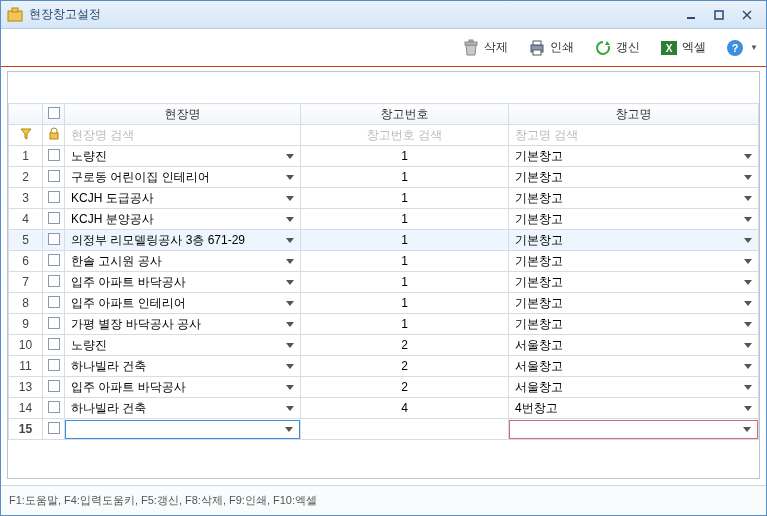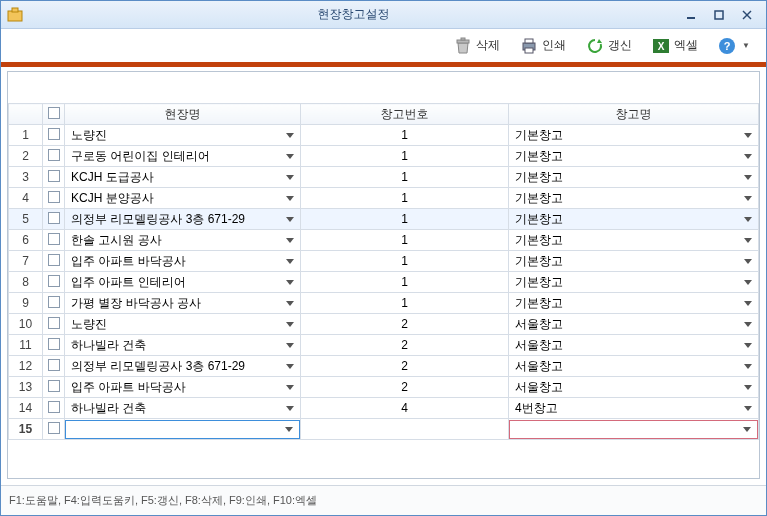--- a/index.html
+++ b/index.html
@@ -1,26 +1,26 @@
 <!DOCTYPE html>
 <html><head>
 <meta charset="utf-8">
 <style>
 * { box-sizing: border-box; margin: 0; padding: 0; }
 body { font-family: "Malgun Gothic", "Segoe UI", sans-serif; font-size: 12px; background: #fff; width: 767px; height: 516px; overflow: hidden; }
 
 .window { width: 767px; height: 516px; border: 1px solid #5a8cc5; background: #fff; display: flex; flex-direction: column; }
 
-.titlebar { height: 28px; background: linear-gradient(#eaf2fb, #d6e6f7); display: flex; align-items: center; padding: 0 6px; border-bottom: 1px solid #b9cde6; text-align: center; }
+.titlebar { height: 28px; background: linear-gradient(#eaf2fb, #d6e6f7); display: flex; align-items: center; padding: 0 6px; border-bottom: 1px solid #b9cde6; }
 .titlebar .app-icon { width: 16px; height: 16px; margin-right: 6px; }
 .titlebar .title { color: #2b4a72; font-size: 12px; flex: 1; }
 .titlebar .win-btns { display: flex; gap: 2px; }
 .win-btn { width: 26px; height: 18px; display: flex; align-items: center; justify-content: center; color: #2b4a72; cursor: pointer; }
 
-.toolbar { height: 38px; display: flex; align-items: center; justify-content: flex-end; padding: 0 8px; gap: 4px; border-bottom: 5px solid #c2410c; }
+.toolbar { height: 38px; display: flex; align-items: center; justify-content: flex-end; padding: 0 0; gap: 4px; border-bottom: 1px solid #c2410c; }
 .tbtn { display: flex; align-items: center; gap: 4px; padding: 4px 8px; cursor: pointer; border-radius: 3px; color: #333; }
 .tbtn svg, .tbtn .ico { width: 18px; height: 18px; }
 .help-arrow { font-size: 8px; color: #555; padding-left: 2px; }
 
 .grid-wrap { flex: 1; padding: 4px 6px 6px 6px; overflow: hidden; }
 .grid { border: 1px solid #b9c5d3; height: 100%; display: flex; flex-direction: column; background: #fff; }
 
 table { border-collapse: collapse; width: 100%; table-layout: fixed; margin-top: 31px; }
 th, td { border: 1px solid #d6dde6; padding: 0; height: 21px; font-weight: normal; }
 th { background: linear-gradient(#fdfefe, #f1f5fa); color: #333; }
@@ -137,20 +137,36 @@
             <col class="col-wname">
         </colgroup>
         <thead>
           <tr>
             <th></th>
             <th><span class="chkbox"></span></th>
             <th>현장명</th>
             <th>창고번호</th>
             <th>창고명</th>
           </tr>
+          <tr class="row-filter">
+            <td class="funnel">
+              <svg width="12" height="12" viewBox="0 0 12 12">
+                  <path d="M1 1h10L7 6v5l-2-1V6L1 1z" fill="#f0c44c" stroke="#b8860b"></path>
+                </svg>
+            </td>
+            <td class="funnel">
+              <svg class="lock" viewBox="0 0 14 14">
+                  <rect x="3" y="6" width="8" height="6" fill="#f0c44c" stroke="#b8860b"></rect>
+                  <path d="M4 6V4a3 3 0 0 1 6 0v2" fill="none" stroke="#b8860b"></path>
+                </svg>
+            </td>
+            <td class="flt">현장명 검색</td>
+            <td class="flt center">창고번호 검색</td>
+            <td class="flt">창고명 검색</td>
+          </tr>
         </thead>
         <tbody id="grid-body">
         <tr>
               <td class="num">1</td>
               <td class="chk"><span class="chkbox"></span></td>
               <td class="cell-dd">노량진</td>
               <td class="cell-center">1</td>
               <td class="cell-dd">기본창고</td>
             </tr>
             <tr>
@@ -213,27 +229,20 @@
               <td class="num">10</td>
               <td class="chk"><span class="chkbox"></span></td>
               <td class="cell-dd">노량진</td>
               <td class="cell-center">2</td>
               <td class="cell-dd">서울창고</td>
             </tr>
             <tr>
               <td class="num">11</td>
               <td class="chk"><span class="chkbox"></span></td>
               <td class="cell-dd">하나빌라 건축</td>
-              <td class="cell-center">2</td>
-              <td class="cell-dd">서울창고</td>
-            </tr>
-            <tr>
-              <td class="num">12</td>
-              <td class="chk"><span class="chkbox"></span></td>
-              <td class="cell-dd">의정부 리모델링공사 3층 671-29</td>
               <td class="cell-center">2</td>
               <td class="cell-dd">서울창고</td>
             </tr>
             <tr>
               <td class="num">13</td>
               <td class="chk"><span class="chkbox"></span></td>
               <td class="cell-dd">입주 아파트 바닥공사</td>
               <td class="cell-center">2</td>
               <td class="cell-dd">서울창고</td>
             </tr>

